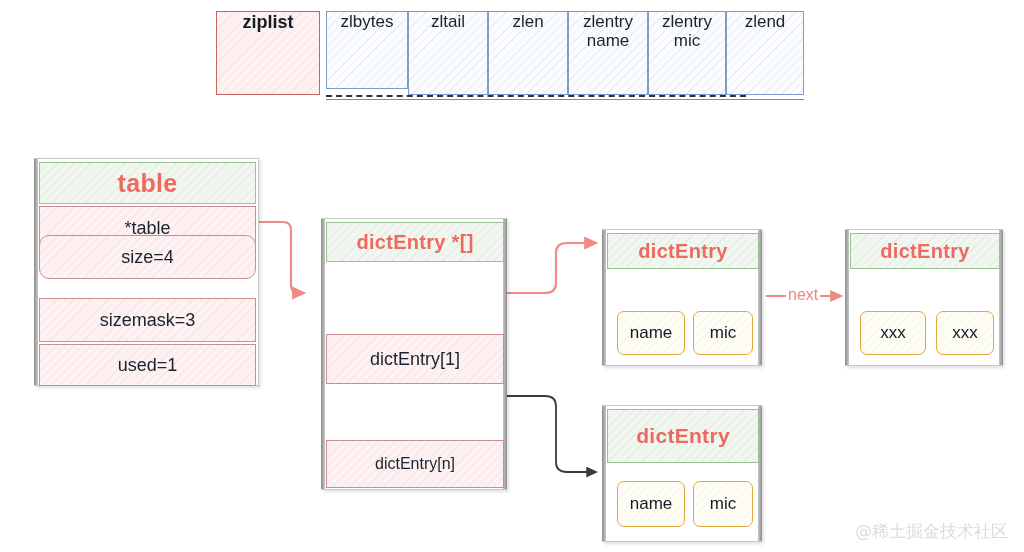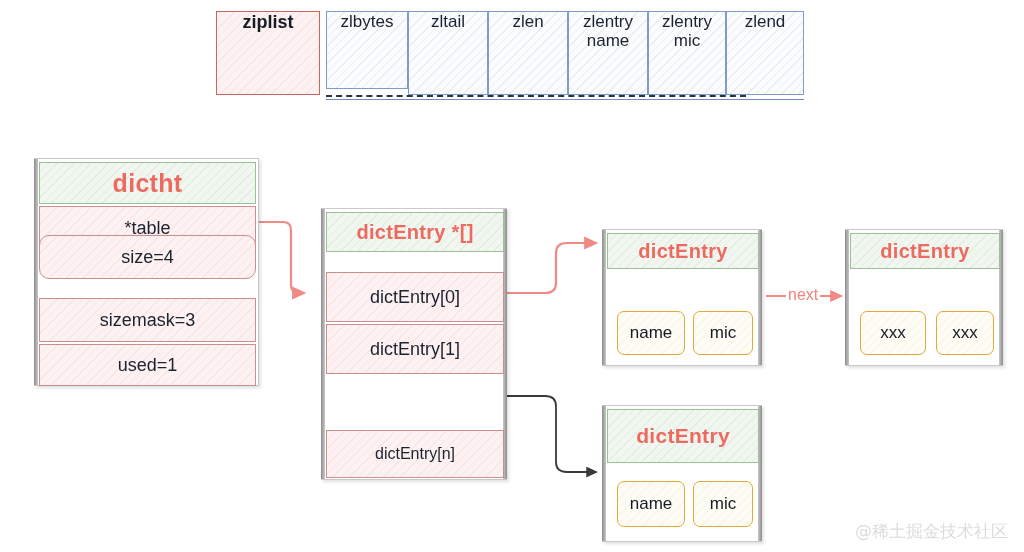--- a/index.html
+++ b/index.html
@@ -210,48 +210,45 @@
     </div>
 
     <div class="abs zl-underline" style="left:110px; top:84px; width:420px; height:0px;"></div>
     <div class="abs zl-underline2" style="left:110px; top:88px; width:478px; height:0px;"></div>
   </div>
 
   <div class="abs struct-outer" style="left:34px; top:158px; width:225px; height:228px;">
     <div class="side-rail-l"></div>
 
     <div class="abs struct-head hatch-green" style="left:4px; top:3px; width:217px; height:42px; font-size:25px;">
-      <span>dictht</span>
+      <span>table</span>
     </div>
 
     <div class="abs struct-row hatch-red" style="left:4px; top:47px; width:217px; height:44px;">
       <span>*table</span>
     </div>
     <div class="abs struct-row hatch-red" style="left:4px; top:76px; width:217px; height:44px;border-radius:10px;">
       <span>size=4</span>
     </div>
     <div class="abs struct-row hatch-red" style="left:4px; top:139px; width:217px; height:44px;">
       <span>sizemask=3</span>
     </div>
     <div class="abs struct-row hatch-red" style="left:4px; top:185px; width:217px; height:42px;">
       <span>used=1</span>
     </div>
   </div>
 
-  <div class="abs struct-outer" style="left:321px; top:208px; width:186px; height:272px;">
+  <div class="abs struct-outer" style="left:321px; top:218px; width:186px; height:272px;">
     <div class="side-rail-l"></div>
     <div class="side-rail-r"></div>
 
     <div class="abs struct-head hatch-green" style="left:4px; top:3px; width:178px; height:40px; font-size:20px;">
       <span>dictEntry *[]</span>
     </div>
 
-    <div class="abs struct-row hatch-red" style="left:4px; top:63px; width:178px; height:50px; font-size:18px;">
-      <span>dictEntry[0]</span>
-    </div>
     <div class="abs struct-row hatch-red" style="left:4px; top:115px; width:178px; height:50px; font-size:18px;">
       <span>dictEntry[1]</span>
     </div>
     <div class="abs struct-row hatch-red" style="left:4px; top:221px; width:178px; height:48px; font-size:16px;">
       <span>dictEntry[n]</span>
     </div>
   </div>
 
 
   <div class="abs struct-outer" style="left:602px; top:229px; width:160px; height:137px;">

